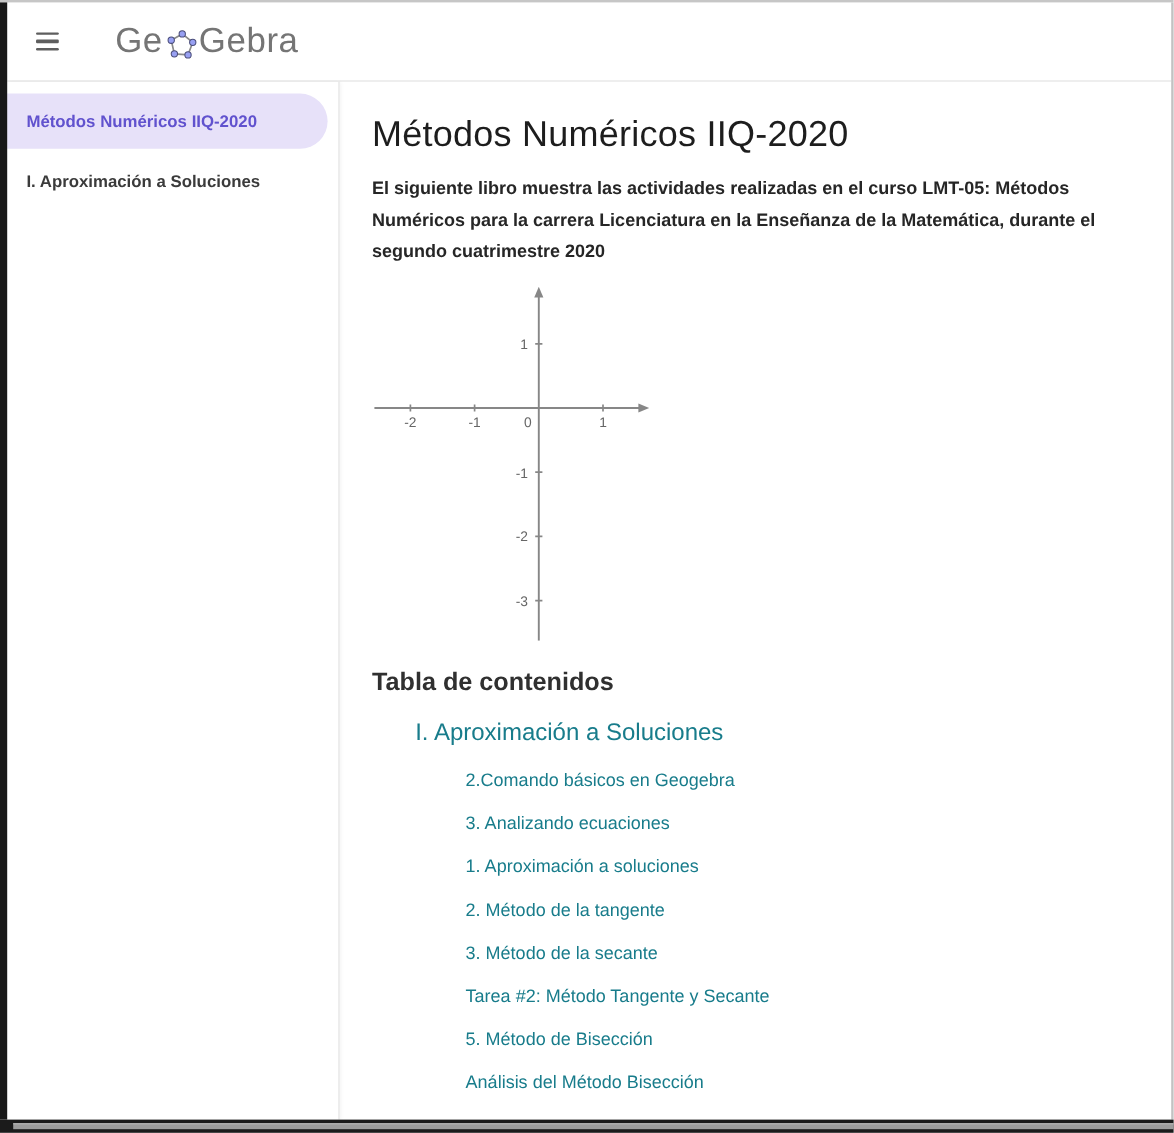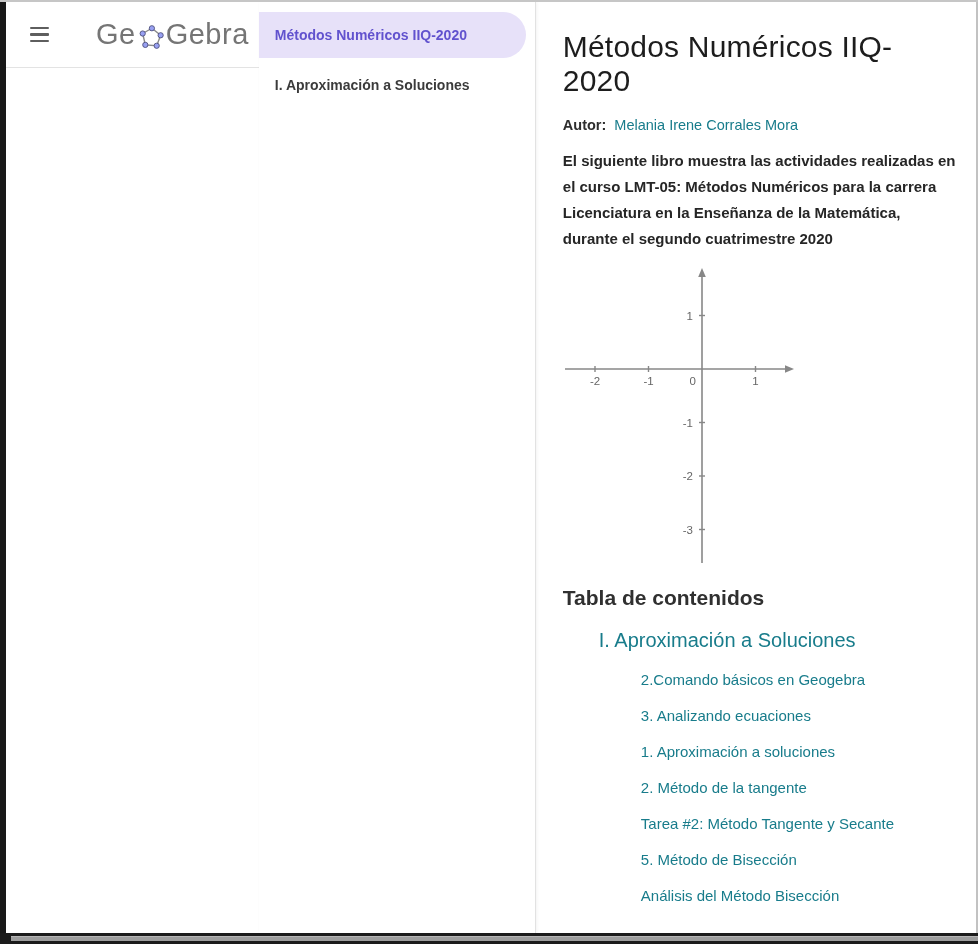--- a/index.html
+++ b/index.html
@@ -8,21 +8,21 @@
 
   
   .frame-top    { position: absolute; top: 0; left: 0; width: 978px; height: 2px; background: #c6c6c6; }
   .frame-left   { position: absolute; top: 2px; left: 0; width: 6px; height: 931px; background: #181818; }
   .frame-right  { position: absolute; top: 2px; right: 0; width: 2px; height: 931px; background: #c2c2c2; }
   .frame-bottom { position: absolute; bottom: 0; left: 0; width: 978px; height: 11px; background: #1b1b1b; }
   .scroll-thumb { position: absolute; left: 11px; right: 0; top: 3px; height: 5px; background: #9d9d9d; border-top:1px solid #b5b5b5; }
 
   
   .app { position: absolute; top: 2px; left: 6px; right: 2px; bottom: 11px;
-         display: flex; background: #fff; }
+         display: flex; flex-direction: column; background: #fff; }
 
   
   .header { height: 66px; flex: 0 0 66px; display: flex; align-items: center;
             padding: 0 10px 0 24px; border-bottom: 1px solid #e3e3e3; background: #fff; }
   .hamburger { width: 36px; height: 36px; border: none; background: transparent; cursor: pointer;
                display: flex; flex-direction: column; justify-content: center; gap: 4px; }
   .hamburger span { display: block; width: 19px; height: 2.5px; background: #5e5e5e; border-radius: 1px; }
   .logo { display: flex; align-items: center; margin-left: 30px;
           font-size: 29px; color: #757575; letter-spacing: 0.5px; }
   .logo svg { margin: 4px 1px 0 1px; }
@@ -93,24 +93,20 @@
         <span>Métodos Numéricos IIQ-2020</span>
       </div>
       <div class="side-item">
         <span>I. Aproximación a Soluciones</span>
       </div>
     </div>
 
     <div class="main">
       <h1 class="page-title">Métodos Numéricos IIQ-2020</h1>
 
-      <div class="author-row">
-        <span class="author-label">Autor:</span>
-        <a class="author-link">Melania Irene Corrales Mora</a>
-      </div>
 
       <p class="description">El siguiente libro muestra las actividades realizadas en el curso LMT-05: Métodos Numéricos para la carrera Licenciatura en la Enseñanza de la Matemática, durante el segundo cuatrimestre 2020</p>
 
       <svg class="graph" width="232" height="296" viewBox="0 0 232 296">
 
         <line x1="139" y1="8" x2="139" y2="296" stroke="#878787" stroke-width="1.6"></line>
         <polygon points="139,1 135.2,10 142.8,10" fill="#878787"></polygon>
 
         <line x1="2" y1="102" x2="224" y2="102" stroke="#878787" stroke-width="1.6"></line>
         <polygon points="231,102 222,98.2 222,105.8" fill="#878787"></polygon>
@@ -139,20 +135,21 @@
         </g>
       </svg>
 
       <h2 class="toc-heading">Tabla de contenidos</h2>
       <div class="toc-chapter">I. Aproximación a Soluciones</div>
       <ul class="toc-list">
           <li><a>2.Comando básicos en Geogebra</a></li>
           <li><a>3. Analizando ecuaciones</a></li>
           <li><a>1. Aproximación a soluciones</a></li>
           <li><a>2. Método de la tangente</a></li>
+          <li><a>3. Método de la secante</a></li>
           <li><a>Tarea #2: Método Tangente y Secante</a></li>
           <li><a>5. Método de Bisección</a></li>
           <li><a>Análisis del Método Bisección</a></li>
         </ul>
     </div>
 
   </div>
 </div>
 
 <div class="frame-top"></div>

